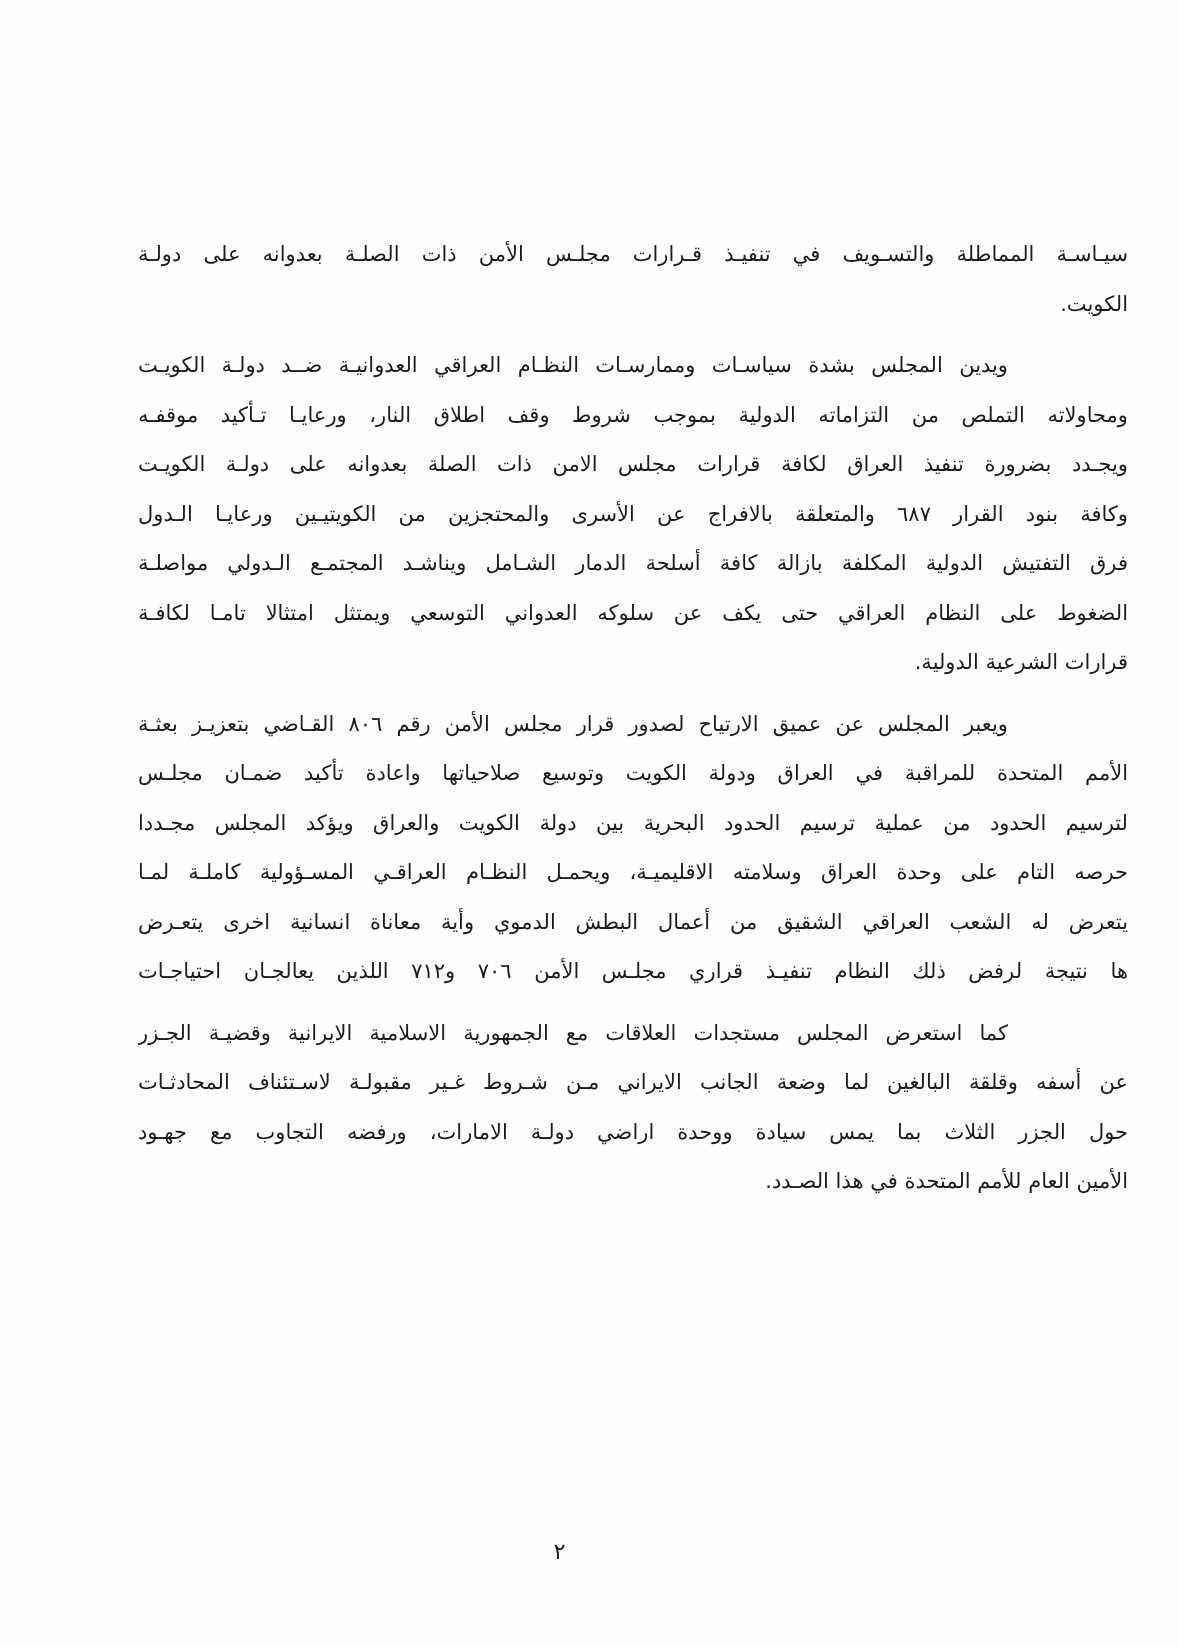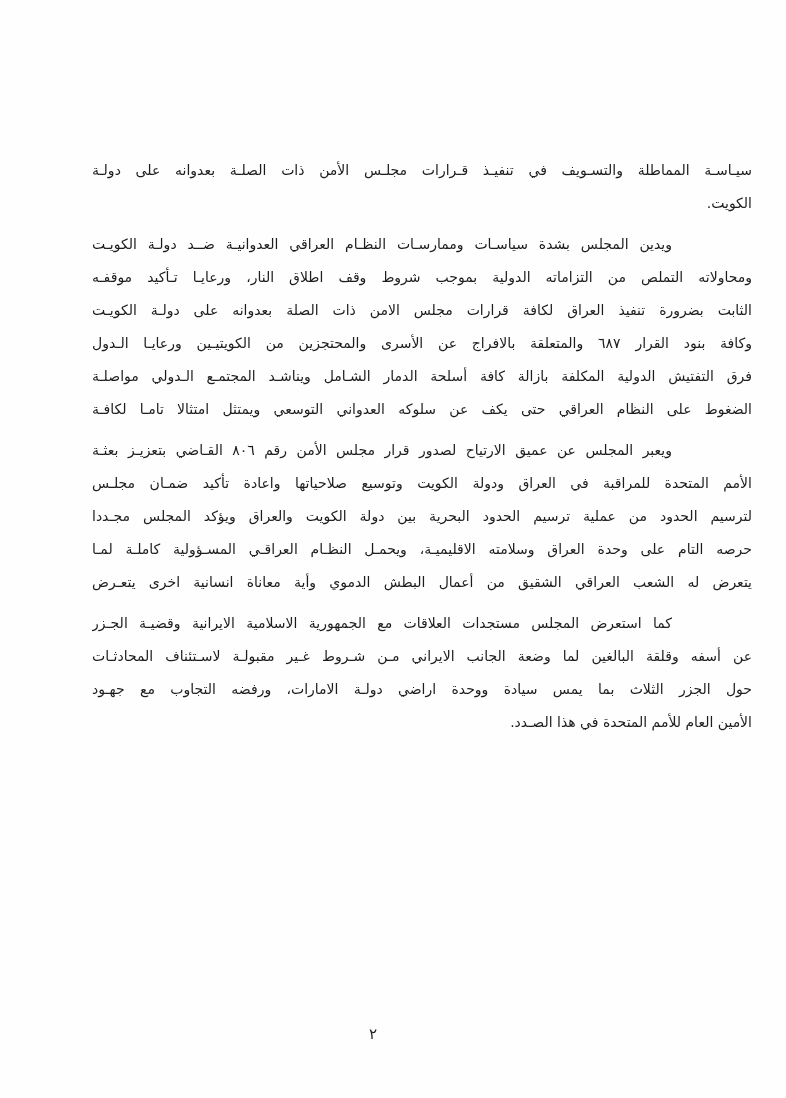--- a/index.html
+++ b/index.html
@@ -55,31 +55,33 @@
 
 <div class="page">
   <div class="text-block" id="paragraphs">
       <div class="paragraph">
         <div class="line">سيـاسـة المماطلة والتسـويف في تنفيـذ قـرارات مجلـس الأمن ذات الصلـة بعدوانه على دولـة</div>
         <div class="line last">الكويت.</div>
       </div>
       <div class="paragraph">
         <div class="line indent">ويدين المجلس بشدة سياسـات وممارسـات النظـام العراقي العدوانيـة ضــد دولـة الكويـت</div>
         <div class="line">ومحاولاته التملص من التزاماته الدولية بموجب شروط وقف اطلاق النار، ورعايـا تـأكيد موقفـه</div>
-        <div class="line">الثابت بضرورة تنفيذ العراق لكافة قرارات مجلس الامن ذات الصلة بعدوانه على دولـة الكويـت</div>
+        <div class="line">ويجـدد بضرورة تنفيذ العراق لكافة قرارات مجلس الامن ذات الصلة بعدوانه على دولـة الكويـت</div>
         <div class="line">وكافة بنود القرار ٦٨٧ والمتعلقة بالافراج عن الأسرى والمحتجزين من الكويتيـين ورعايـا الـدول</div>
         <div class="line">فرق التفتيش الدولية المكلفة بازالة كافة أسلحة الدمار الشـامل ويناشـد المجتمـع الـدولي مواصلـة</div>
         <div class="line">الضغوط على النظام العراقي حتى يكف عن سلوكه العدواني التوسعي ويمتثل امتثالا تامـا لكافـة</div>
+        <div class="line last">قرارات الشرعية الدولية.</div>
       </div>
       <div class="paragraph">
         <div class="line indent">ويعبر المجلس عن عميق الارتياح لصدور قرار مجلس الأمن رقم ٨٠٦ القـاضي بتعزيـز بعثـة</div>
         <div class="line">الأمم المتحدة للمراقبة في العراق ودولة الكويت وتوسيع صلاحياتها واعادة تأكيد ضمـان مجلـس</div>
         <div class="line">لترسيم الحدود من عملية ترسيم الحدود البحرية بين دولة الكويت والعراق ويؤكد المجلس مجـددا</div>
         <div class="line">حرصه التام على وحدة العراق وسلامته الاقليميـة، ويحمـل النظـام العراقـي المسـؤولية كاملـة لمـا</div>
         <div class="line">يتعرض له الشعب العراقي الشقيق من أعمال البطش الدموي وأية معاناة انسانية اخرى يتعـرض</div>
+        <div class="line">ها نتيجة لرفض ذلك النظام تنفيـذ قراري مجلـس الأمن ٧٠٦ و٧١٢ اللذين يعالجـان احتياجـات</div>
       </div>
       <div class="paragraph">
         <div class="line indent">كما استعرض المجلس مستجدات العلاقات مع الجمهورية الاسلامية الايرانية وقضيـة الجـزر</div>
         <div class="line">عن أسفه وقلقة البالغين لما وضعة الجانب الايراني مـن شـروط غـير مقبولـة لاسـتئناف المحادثـات</div>
         <div class="line">حول الجزر الثلاث بما يمس سيادة ووحدة اراضي دولـة الامارات، ورفضه التجاوب مع جهـود</div>
         <div class="line last">الأمين العام للأمم المتحدة في هذا الصـدد.</div>
       </div>
     </div>
   <div class="page-number">٢</div>
 </div>

